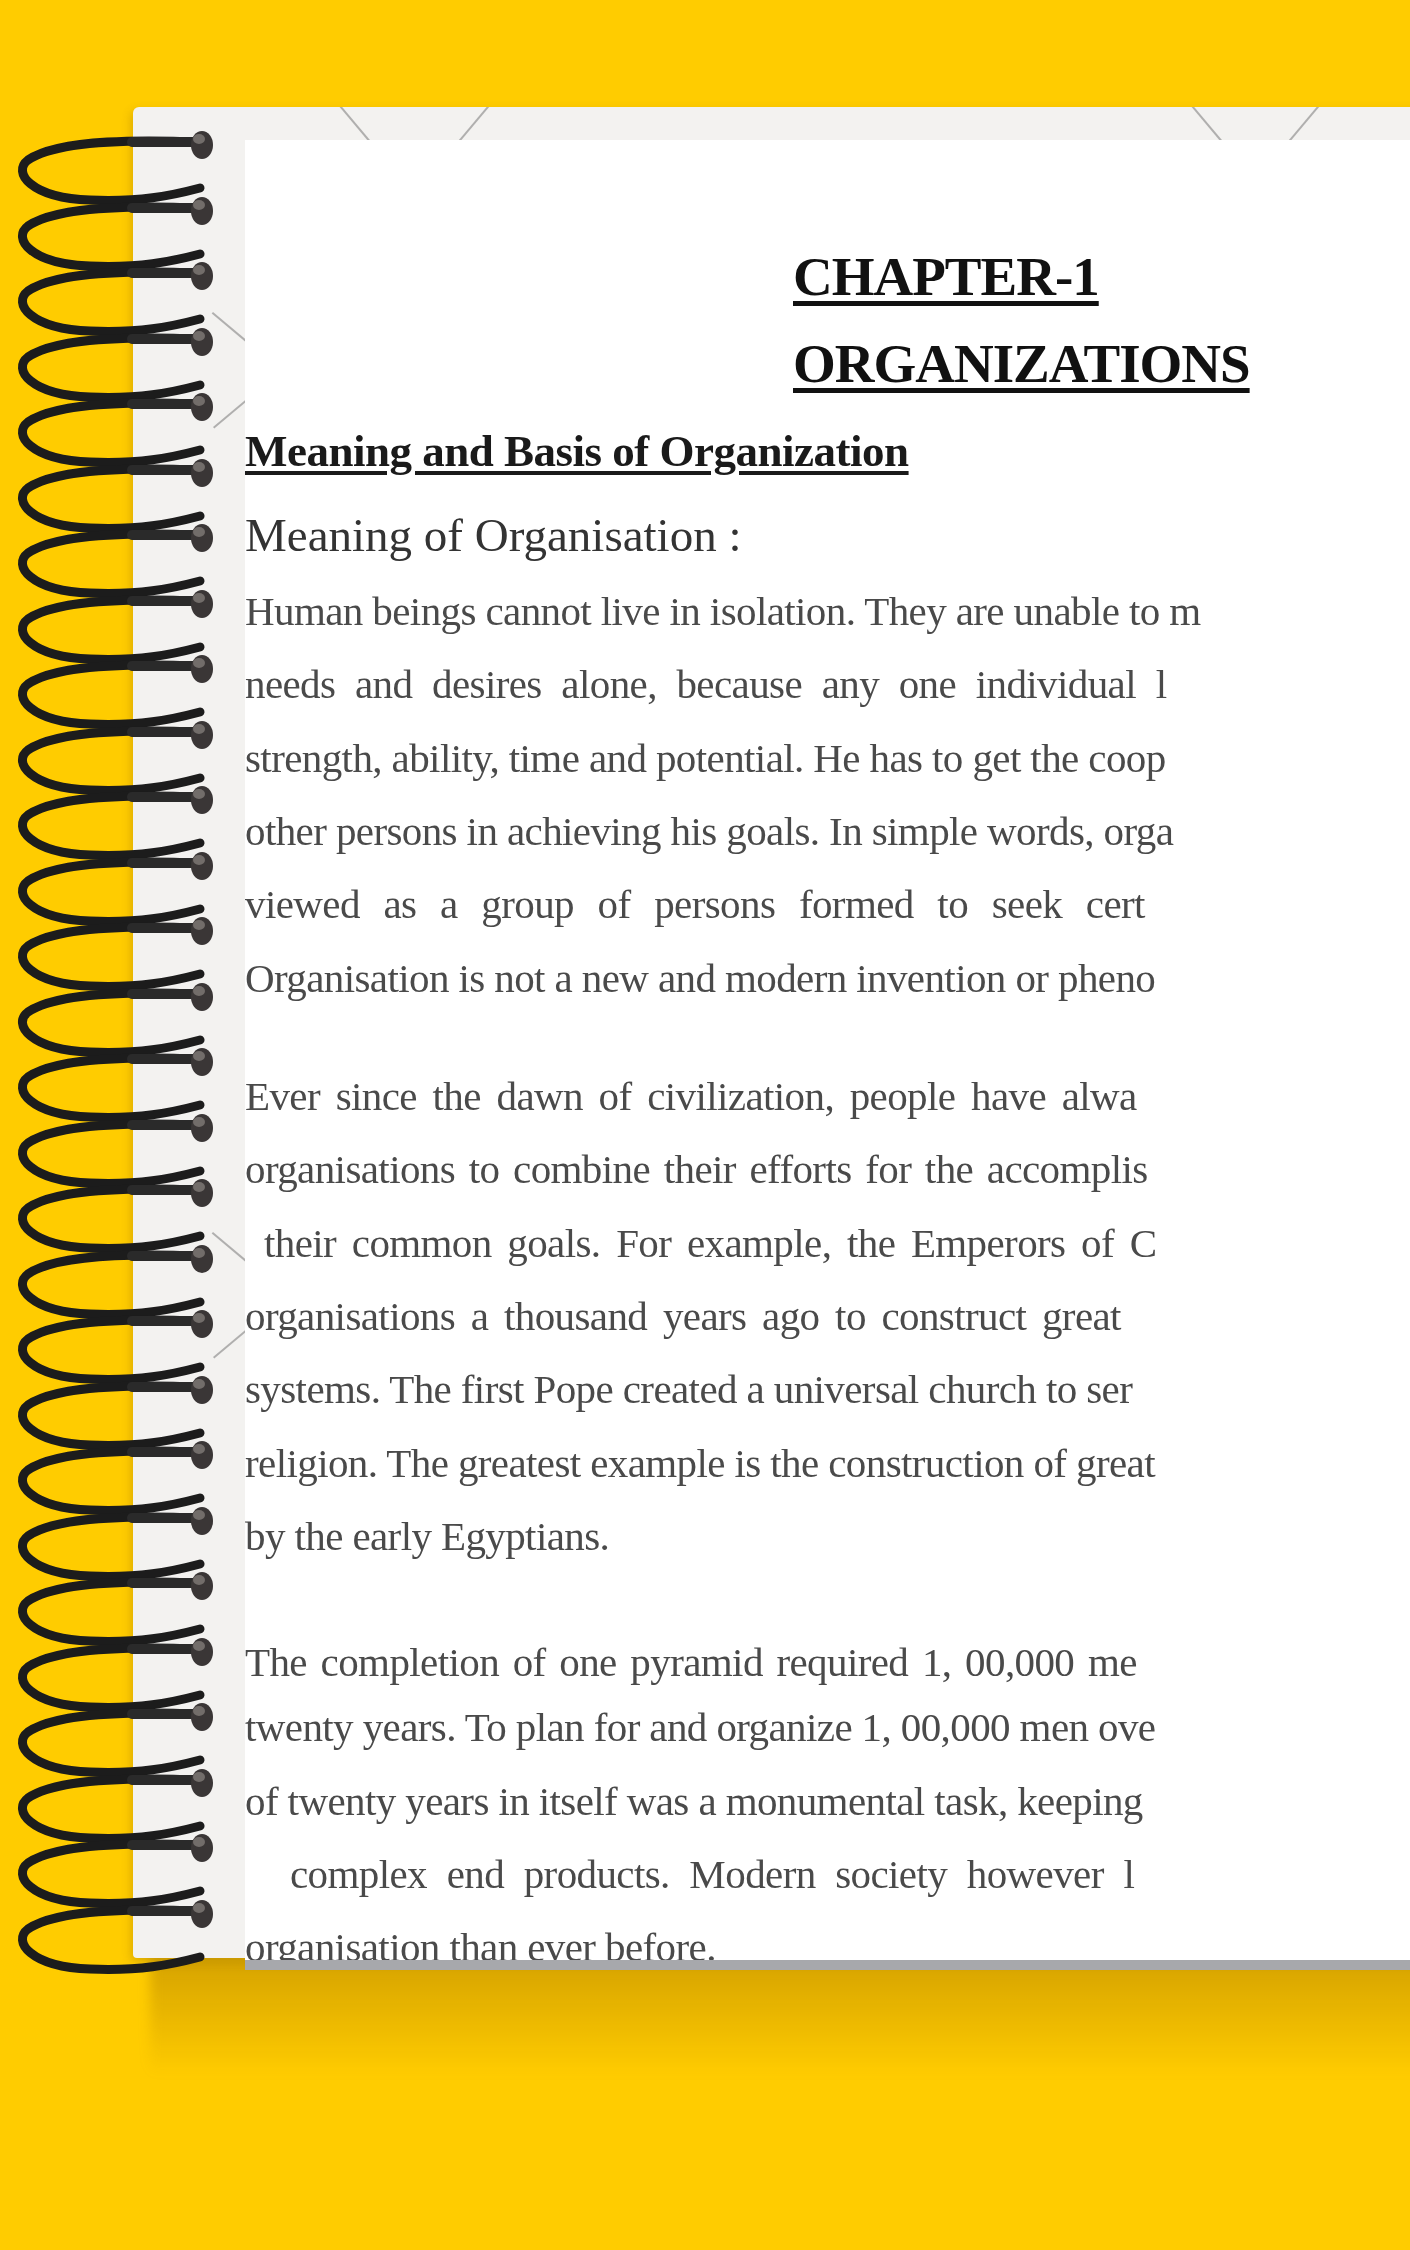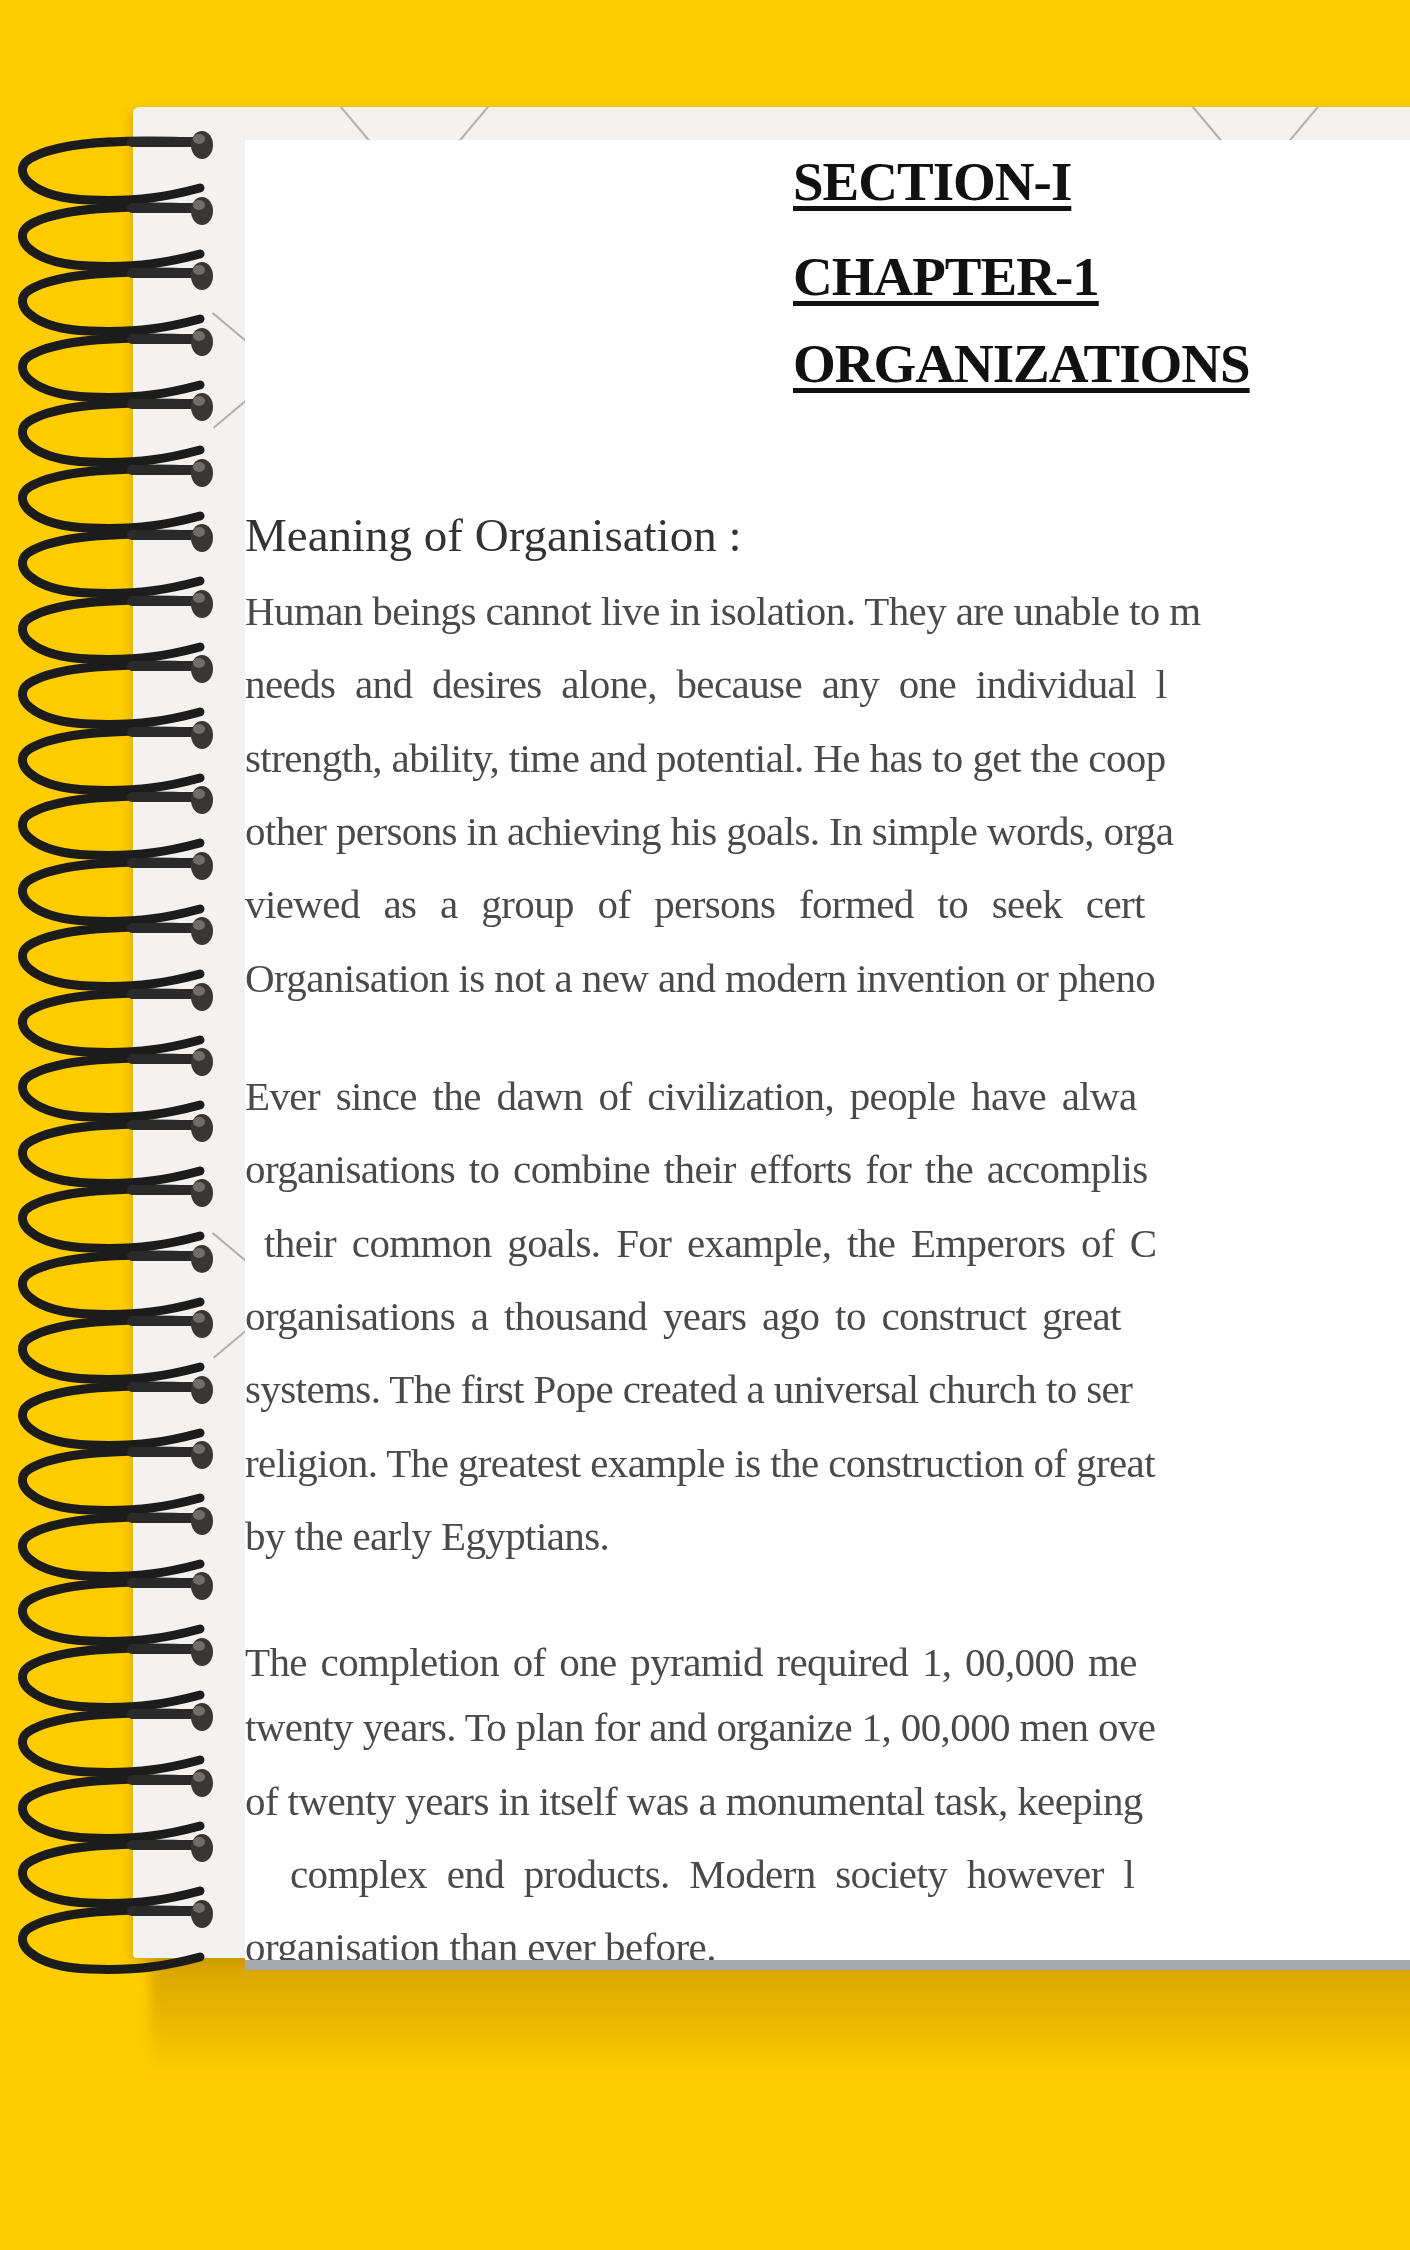--- a/index.html
+++ b/index.html
@@ -59,24 +59,24 @@
   <div class="deco-line" style="left:320px;top:40px;width:70px;transform:rotate(-50deg);"></div>
   <div class="deco-line" style="left:1057px;top:-5px;width:70px;transform:rotate(50deg);"></div>
   <div class="deco-line" style="left:1150px;top:40px;width:70px;transform:rotate(-50deg);"></div>
   <div class="deco-line" style="left:80px;top:205px;width:150px;transform:rotate(40deg);"></div>
   <div class="deco-line" style="left:80px;top:320px;width:150px;transform:rotate(-40deg);"></div>
   <div class="deco-line" style="left:80px;top:1125px;width:150px;transform:rotate(40deg);"></div>
   <div class="deco-line" style="left:80px;top:1250px;width:150px;transform:rotate(-40deg);"></div>
 </div>
 
 <div class="page">
-  <div class="heading-main" style="top:10px;">SECTION-I</div>
   <div class="heading-main" style="top:105px;">CHAPTER-1</div>
   <div class="heading-main" style="top:192px;">ORGANIZATIONS</div>
 
+  <div class="subheading" style="top:285px;">Meaning and Basis of Organization</div>
   <div class="label" style="top:368px;">Meaning of Organisation :</div>
 
   <div>
     <div class="line" style="top:447px;">Human beings cannot live in isolation. They are unable to m</div>
     <div class="line" style="top:520px;word-spacing:10px;">needs  and  desires  alone,  because  any  one  individual  l</div>
     <div class="line" style="top:594px;">strength, ability, time and potential. He has to get the coop</div>
     <div class="line" style="top:667px;">other persons in achieving his goals. In simple words, orga</div>
     <div class="line" style="top:740px;word-spacing:14px;">viewed  as  a  group  of  persons  formed  to  seek  cert</div>
     <div class="line" style="top:814px;text-align:right;">Organisation is not a new and modern invention or pheno</div>
   </div>

